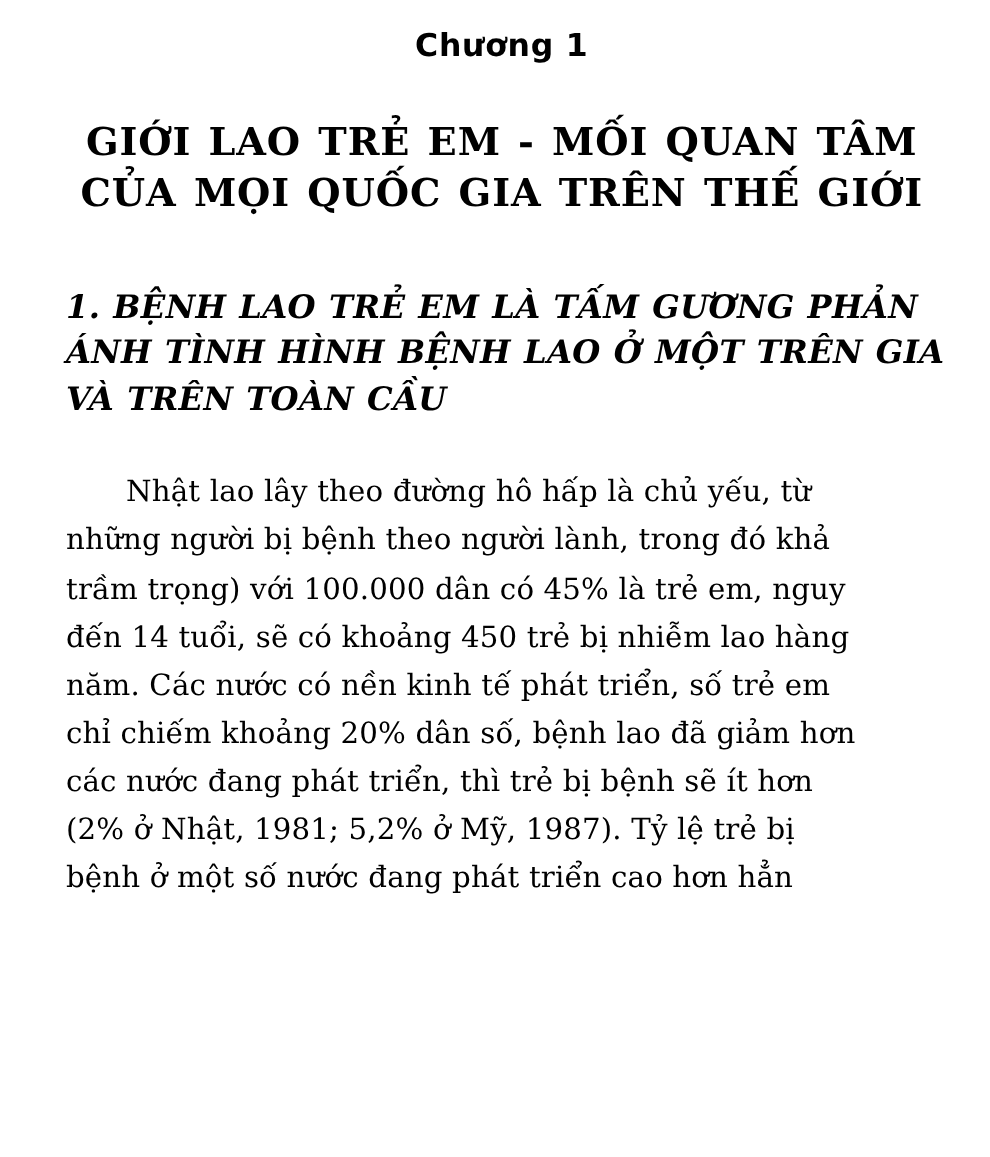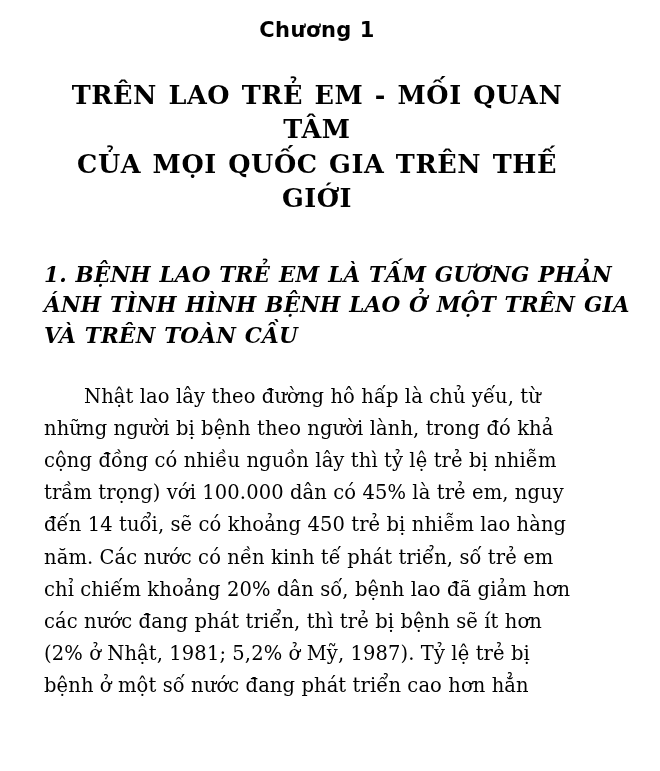--- a/index.html
+++ b/index.html
@@ -11,21 +11,21 @@
     width: 660px;
     height: 771px;
     font-family: "DejaVu Serif", serif;
     color: #000000;
     overflow: hidden;
   }
   .page {
     width: 660px;
     height: 771px;
     box-sizing: border-box;
-    padding: 14px 70px 0 44px;
+    padding: 14px 35px 0 44px;
     position: relative;
   }
   .chapter-label {
     text-align: center;
     font-family: "DejaVu Sans", sans-serif;
     font-weight: bold;
     font-size: 21px;
     letter-spacing: 0.5px;
     margin: 4px 0 0 0;
   }
@@ -76,34 +76,33 @@
   }
 </style>
 </head>
 <body>
 
 <div class="page">
 
   <div class="chapter-label">Chương 1</div>
 
   <h1 class="chapter-title">
-    <span class="line">TRÊN LAO TRẺ EM - MỐI QUAN TÂM</span>
+    <span class="line">GIỚI LAO TRẺ EM - MỐI QUAN TÂM</span>
     <span class="line">CỦA MỌI QUỐC GIA TRÊN THẾ GIỚI</span>
   </h1>
 
   <h2 class="section-heading">
     <span class="line">1. BỆNH LAO TRẺ EM LÀ TẤM GƯƠNG PHẢN</span>
     <span class="line">ÁNH TÌNH HÌNH BỆNH LAO Ở MỘT TRÊN GIA</span>
     <span class="line">VÀ TRÊN TOÀN CẦU</span>
   </h2>
 
   <p class="body-text">
     <span class="line"><span class="indent"></span><span>Nhật lao lây theo đường hô hấp là chủ yếu, từ</span></span>
     <span class="line">những người bị bệnh theo người lành, trong đó khả</span>
-    <span class="line">cộng đồng có nhiều nguồn lây thì tỷ lệ trẻ bị nhiễm</span>
     <span class="line">trầm trọng) với 100.000 dân có 45% là trẻ em, nguy</span>
     <span class="line">đến 14 tuổi, sẽ có khoảng 450 trẻ bị nhiễm lao hàng</span>
     <span class="line">năm. Các nước có nền kinh tế phát triển, số trẻ em</span>
     <span class="line">chỉ chiếm khoảng 20% dân số, bệnh lao đã giảm hơn</span>
     <span class="line">các nước đang phát triển, thì trẻ bị bệnh sẽ ít hơn</span>
     <span class="line">(2% ở Nhật, 1981; 5,2% ở Mỹ, 1987). Tỷ lệ trẻ bị</span>
     <span class="line">bệnh ở một số nước đang phát triển cao hơn hẳn</span>
   </p>
 
 </div>

